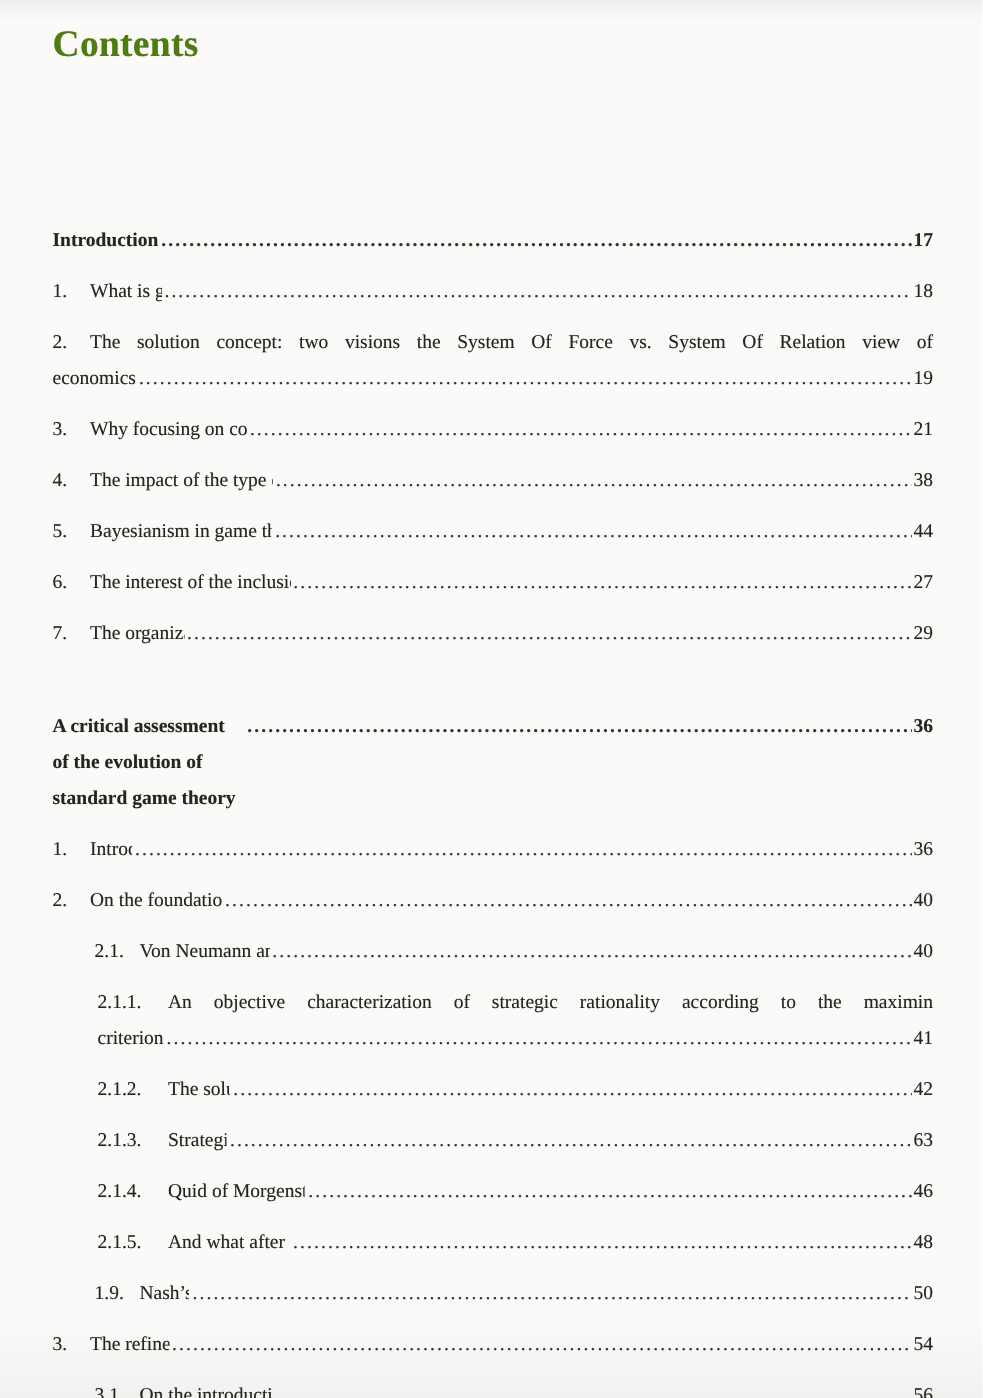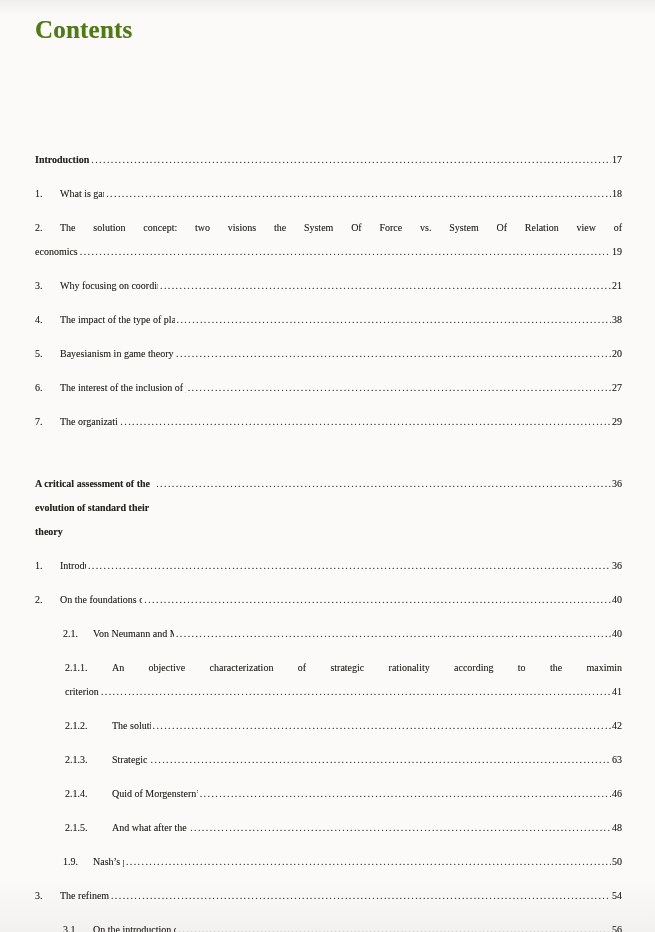--- a/index.html
+++ b/index.html
@@ -21,26 +21,26 @@
     line-height: 30px;
     margin: 15px 0 0 0;
     font-weight: bold;
     letter-spacing: 0.2px;
     color: #4d7c0f;
   }
 
   .toc-section.first { margin-top: 103px; }
   .toc-section.later { margin-top: 38px; }
 
-  .entry, .heading, .cont, .jline { font-size: 10px; line-height: 24px; }
+  .entry, .heading, .cont, .jline { font-size: 13px; line-height: 24px; }
   .entry, .heading, .cont { display: flex; align-items: baseline; }
   .entry, .entry-wrap, .heading { margin-top: 10px; }
 
   .heading { font-weight: bold; }
-  .heading .leader, .heading .pg { font-weight: normal; }
+  .heading .leader, .heading .pg { font-weight: bold; }
 
   .num { flex: none; display: inline-block; }
   .txt { flex: 0 1 auto; white-space: nowrap; overflow: hidden; }
   .pg { flex: none; }
 
   .lvl1 .num { width: 25px; }
   .lvl2 { margin-left: 28px; }
   .lvl2 .num { width: 30px; }
   .lvl3 { margin-left: 30px; }
   .lvl3 .num { width: 47px; }
@@ -106,42 +106,42 @@
     <span class="num">4.</span>
     <span class="txt">The impact of the type of players and of their rationality in games</span>
     <span class="leader"></span>
     <span class="pg">38</span>
   </div>
 
   <div class="entry lvl1">
     <span class="num">5.</span>
     <span class="txt">Bayesianism in game theory: on decision theory and game theory</span>
     <span class="leader"></span>
-    <span class="pg">20</span>
+    <span class="pg">44</span>
   </div>
 
   <div class="entry lvl1">
     <span class="num">6.</span>
     <span class="txt">The interest of the inclusion of psychology and players’ reasoning process</span>
     <span class="leader"></span>
     <span class="pg">27</span>
   </div>
 
   <div class="entry lvl1">
     <span class="num">7.</span>
     <span class="txt">The organization of the thesis</span>
     <span class="leader"></span>
     <span class="pg">29</span>
   </div>
 </div>
   </section>
 
   <section class="toc-section later">
     <div class="heading">
-      <span class="htxt">A critical assessment of the evolution of standard their theory</span>
+      <span class="htxt">A critical assessment of the evolution of standard game theory</span>
       <span class="leader"></span>
       <span class="pg">36</span>
     </div>
     <div class="entries">
   <div class="entry lvl1">
     <span class="num">1.</span>
     <span class="txt">Introduction</span>
     <span class="leader"></span>
     <span class="pg">36</span>
   </div>

